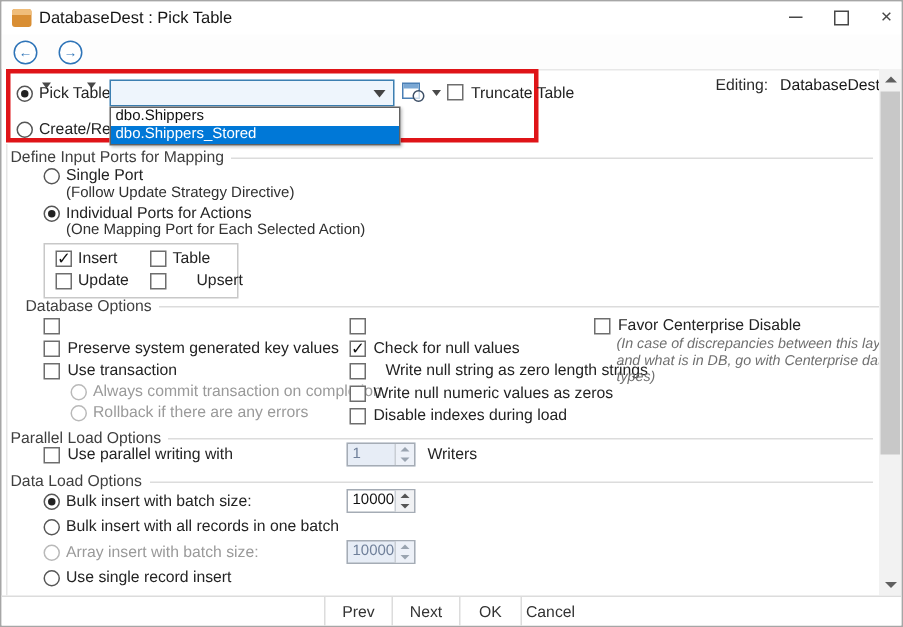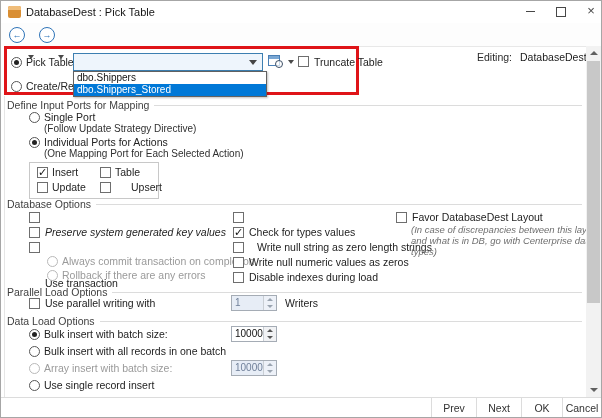--- a/index.html
+++ b/index.html
@@ -71,21 +71,21 @@
   .spin.dis .sbtns i{background:#edf1f8;}
   .spin.dis .sbtns i.up::after{border-bottom-color:#9aa4b0;}
   .spin.dis .sbtns i.dn::after{border-top-color:#9aa4b0;}
   
   .sbar{position:absolute;left:585px;top:45px;width:15px;height:351px;background:#f2f2f2;}
   .sarrow{position:absolute;left:0;width:15px;height:15px;}
   .sarrow.up::after{content:"";position:absolute;left:4px;top:5px;border-left:4px solid transparent;border-right:4px solid transparent;border-bottom:4px solid #606060;}
   .sarrow.down::after{content:"";position:absolute;left:4px;top:6px;border-left:4px solid transparent;border-right:4px solid transparent;border-top:4px solid #606060;}
   .sthumb{position:absolute;left:1px;top:15px;width:13px;height:242px;background:#c8c8c8;}
   
-  .footer{position:absolute;left:0;top:396px;width:100%;height:21px;border-top:1px solid #dcdcdc;background:#fff;display:flex;justify-content:flex-end;box-sizing:border-box;}
+  .footer{position:absolute;left:0;top:396px;width:100%;height:21px;border-top:1px solid #dcdcdc;background:#fff;display:flex;justify-content:center;box-sizing:border-box;}
   .fbtn{width:44px;border-left:1px solid #dcdcdc;text-align:center;line-height:20px;color:#333;}
   .fbtn.ok{width:40px;} .fbtn.cancel{width:38px;}
 </style>
 </head>
 <body>
 
 <div class="win">
 
   <div class="titlebar">
     <span class="app-icon"></span>
@@ -149,46 +149,46 @@
   <div class="actionbox"></div>
   <span class="cb checked abs" style="left:36px;top:166px;"></span>
   <span class="lbl" style="left:51px;top:165px;">Insert</span>
   <span class="cb abs" style="left:99px;top:166px;"></span>
   <span class="lbl" style="left:114px;top:165px;">Table</span>
   <span class="cb abs" style="left:36px;top:181px;"></span>
   <span class="lbl" style="left:51px;top:180px;">Update</span>
   <span class="cb abs" style="left:99px;top:181px;"></span>
   <span class="lbl" style="left:114px;top:180px;padding-left:16px;">Upsert</span>
 
-  <div class="grp" style="left:6px;top:197px;width:575px;justify-content:center;">
+  <div class="grp" style="left:16px;top:197px;width:575px;justify-content:center;">
     <span>Database Options</span>
       <i></i>
   </div>
   <span class="cb abs" style="left:28px;top:211px;"></span>
   <span class="cb abs" style="left:28px;top:226px;"></span>
-  <span class="lbl" style="left:44px;top:225px;font-style:italic;">Preserve system generated key values</span>
+  <span class="lbl" style="left:44px;top:225px;">Preserve system generated key values</span>
   <span class="cb abs" style="left:28px;top:241px;"></span>
-  <span class="lbl" style="left:44px;top:240px;margin-top:36px;">Use transaction</span>
+  <span class="lbl" style="left:44px;top:240px;">Use transaction</span>
   <span class="rad dis abs" style="left:46px;top:255px;"></span>
   <span class="lbl gray" style="left:61px;top:254px;">Always commit transaction on completion</span>
   <span class="rad dis abs" style="left:46px;top:269px;"></span>
   <span class="lbl gray" style="left:61px;top:268px;">Rollback if there are any errors</span>
 
   <span class="cb abs" style="left:232px;top:211px;"></span>
   <span class="cb checked abs" style="left:232px;top:226px;"></span>
-  <span class="lbl" style="left:248px;top:225px;">Check for types values</span>
+  <span class="lbl" style="left:248px;top:225px;">Check for null values</span>
   <span class="cb abs" style="left:232px;top:241px;"></span>
   <span class="lbl" style="left:256px;top:240px;text-align:right;">Write null string as zero length strings</span>
   <span class="cb abs" style="left:232px;top:256px;"></span>
   <span class="lbl" style="left:248px;top:255px;">Write null numeric values as zeros</span>
   <span class="cb abs" style="left:232px;top:271px;"></span>
   <span class="lbl" style="left:248px;top:270px;">Disable indexes during load</span>
 
   <span class="cb abs" style="left:395px;top:211px;"></span>
-  <span class="lbl" style="left:411px;top:210px;">Favor DatabaseDest Layout</span>
+  <span class="lbl" style="left:411px;top:210px;">Favor Centerprise Disable</span>
   <span class="note" style="left:410px;top:223px;width:194px;">(In case of discrepancies between this layout and what is in DB, go with Centerprise data types)</span>
 
   <div class="grp" style="left:6px;top:285px;width:575px;">
     <span>Parallel Load Options</span>
       <i></i>
   </div>
   <span class="cb abs" style="left:28px;top:297px;"></span>
   <span class="lbl" style="left:44px;top:296px;">Use parallel writing with</span>
   <div class="spin dis" style="left:230px;top:294px;">
     <span class="sval">1</span>

